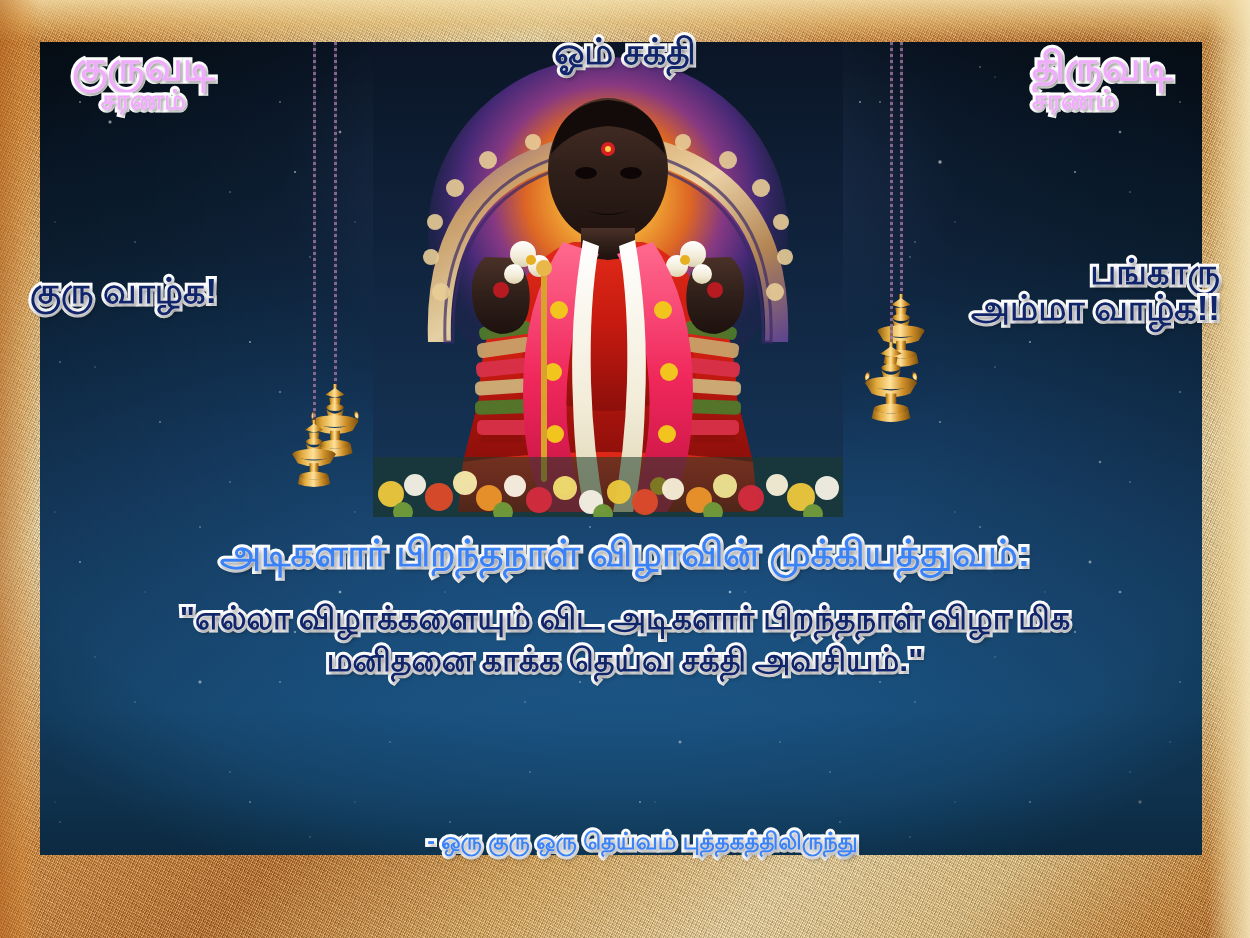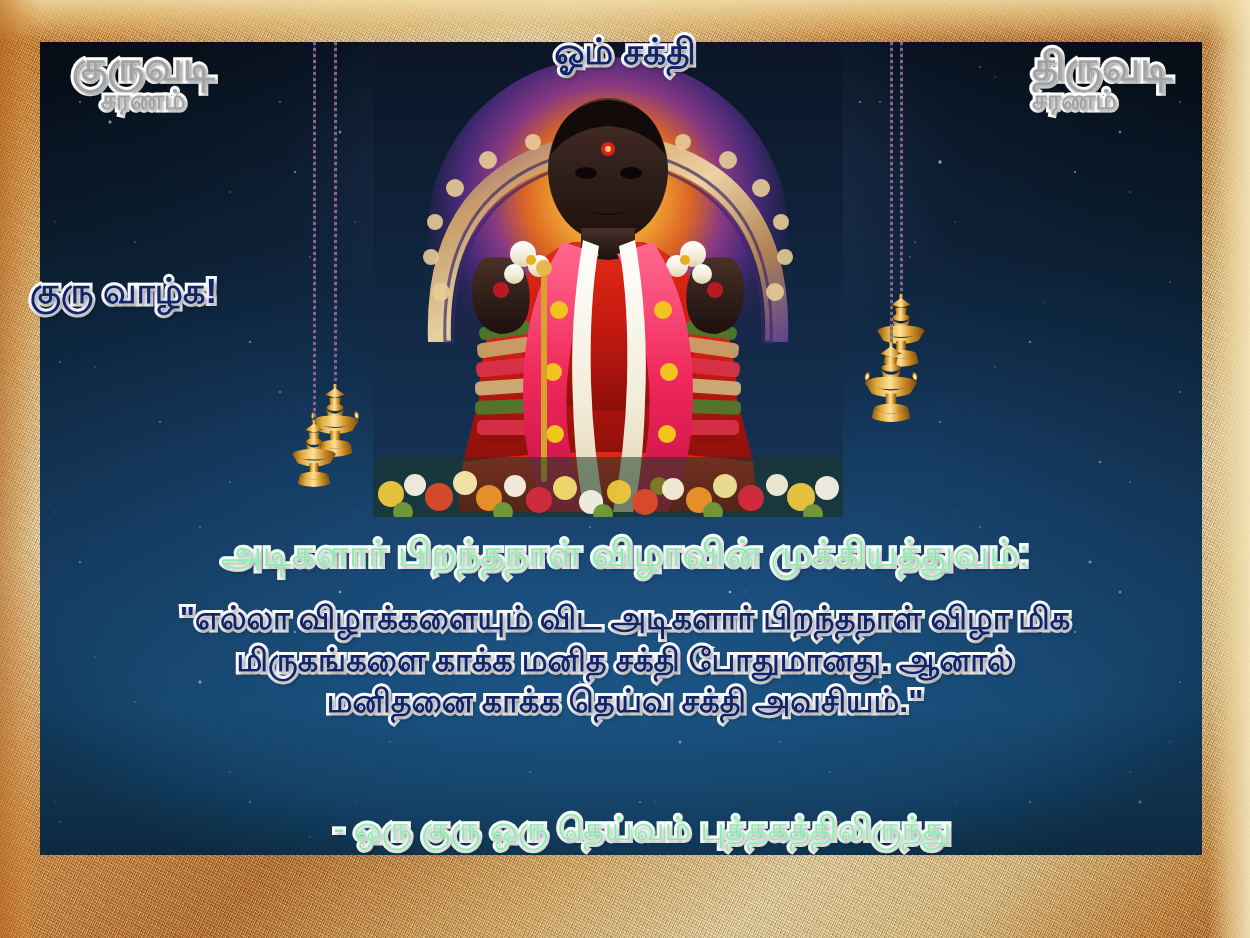--- a/index.html
+++ b/index.html
@@ -155,40 +155,40 @@
     height: 475px;
     z-index: 5;
     overflow: hidden;
   }
   .deity svg { display: block; width: 100%; height: 100%; }
 
   
   .tx { position: absolute; z-index: 10; white-space: nowrap; line-height: 1.02; }
 
   .gold-out {
-    color: #a3a3a3;
+    color: #f0abfc;
     font-weight: bold;
     -webkit-text-stroke: 6px #ffffff;
     paint-order: stroke fill;
     text-shadow:
       0 0 2px #ffffff,
       2px 2px 3px rgba(0,0,0,0.45);
   }
   .navy-out {
     color: #11256b;
     font-weight: bold;
     -webkit-text-stroke: 6px #ffffff;
     paint-order: stroke fill;
     text-shadow:
       0 0 2px #ffffff,
       2px 3px 4px rgba(0,0,0,0.55);
   }
   .red-out {
-    color: #86efac;
-    font-weight: normal;
+    color: #3b82f6;
+    font-weight: bold;
     -webkit-text-stroke: 6px #ffffff;
     paint-order: stroke fill;
     text-shadow:
       0 0 2px #ffffff,
       2px 3px 4px rgba(0,0,0,0.5);
   }
 
   #corner-tl { left: 72px;  top: 46px;  font-size: 40px; text-align: center; }
   #corner-tl .l2 { font-size: 27px; }
   #corner-tr { right: 78px; top: 46px;  font-size: 40px; }
@@ -204,21 +204,21 @@
   #quote {
     position: absolute;
     left: 0; right: 0; top: 598px;
     z-index: 10;
     text-align: center;
     font-size: 32px;
     line-height: 1.30;
   }
   #quote .q-line { white-space: nowrap; }
 
-  #attrib { left: 0; right: 0; top: 812px; text-align: center; font-size: 33px; margin-left: 35px; }
+  #attrib { left: 0; right: 0; top: 830px; text-align: center; font-size: 23px; margin-left: 35px; }
 
   
   .vignette {
     position: absolute;
     left: 40px; top: 42px;
     width: 1162px; height: 813px;
     z-index: 4;
     pointer-events: none;
     background: radial-gradient(ellipse 780px 560px at 50% 42%,
        rgba(0,0,0,0) 40%, rgba(0,0,0,0.22) 82%, rgba(0,0,0,0.42) 100%);
@@ -504,24 +504,27 @@
 
   <div class="tx navy-out" id="top-center">ஓம் சக்தி</div>
 
   <div class="tx gold-out" id="corner-tr">
     <div class="l1">திருவடி</div>
     <div class="l2">சரணம்</div>
   </div>
 
   <div class="tx navy-out" id="mid-left">குரு வாழ்க!</div>
 
+  <div class="tx navy-out" id="mid-right">
+    <div class="l1">பங்காரு</div>
+    <div class="l2">அம்மா வாழ்க!!</div>
+  </div>
 
   <div class="tx red-out" id="heading">அடிகளார் பிறந்தநாள் விழாவின் முக்கியத்துவம்:</div>
 
   <div class="navy-out" id="quote">
     <div class="q-line">"எல்லா விழாக்களையும் விட அடிகளார் பிறந்தநாள் விழா மிக</div>
-    <div class="q-line">மிருகங்களை காக்க மனித சக்தி போதுமானது. ஆனால்</div>
     <div class="q-line">மனிதனை காக்க தெய்வ சக்தி அவசியம்."</div>
   </div>
 
   <div class="tx red-out" id="attrib">- ஒரு குரு ஒரு தெய்வம் புத்தகத்திலிருந்து</div>
 
 </div>
 
 </body></html>

